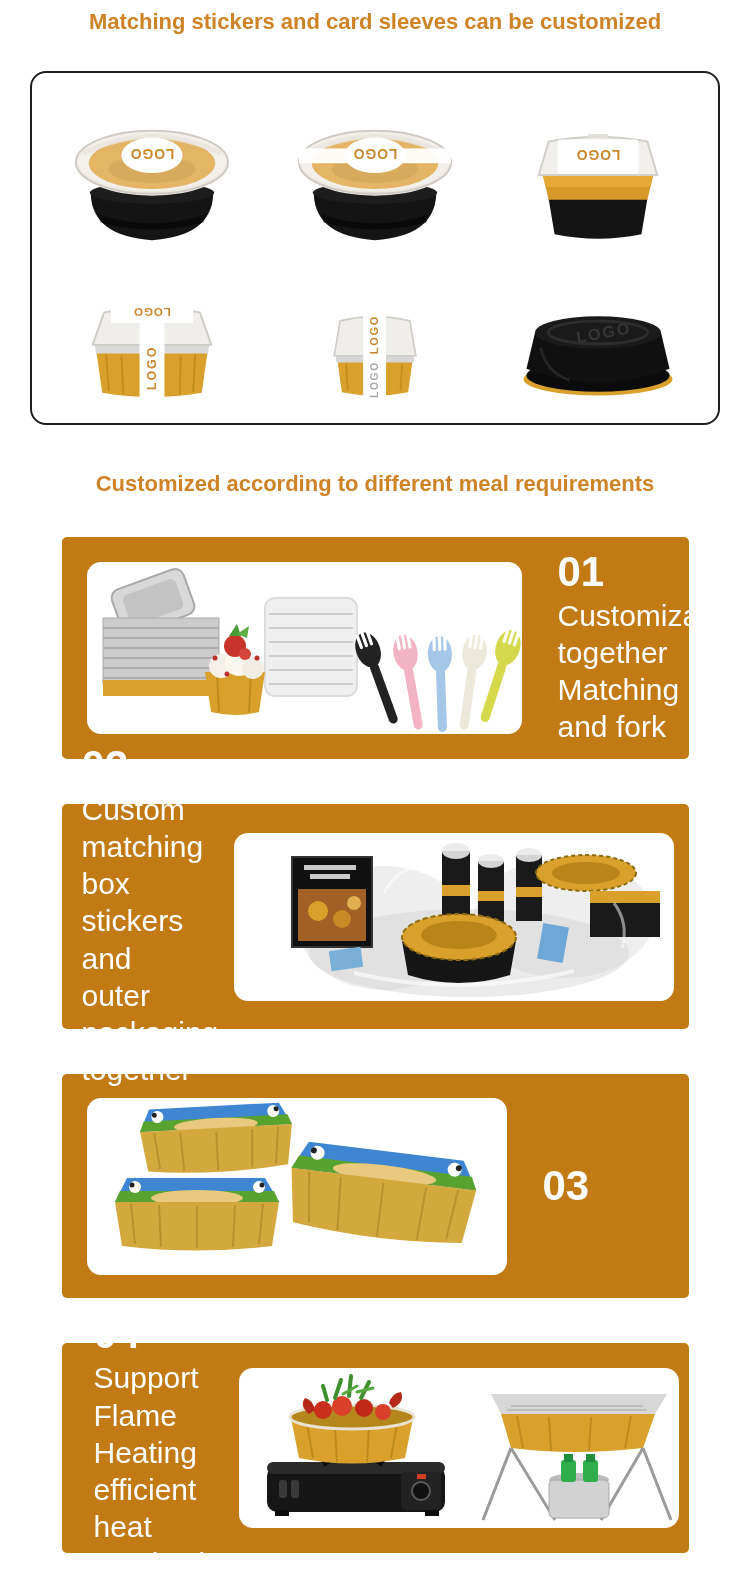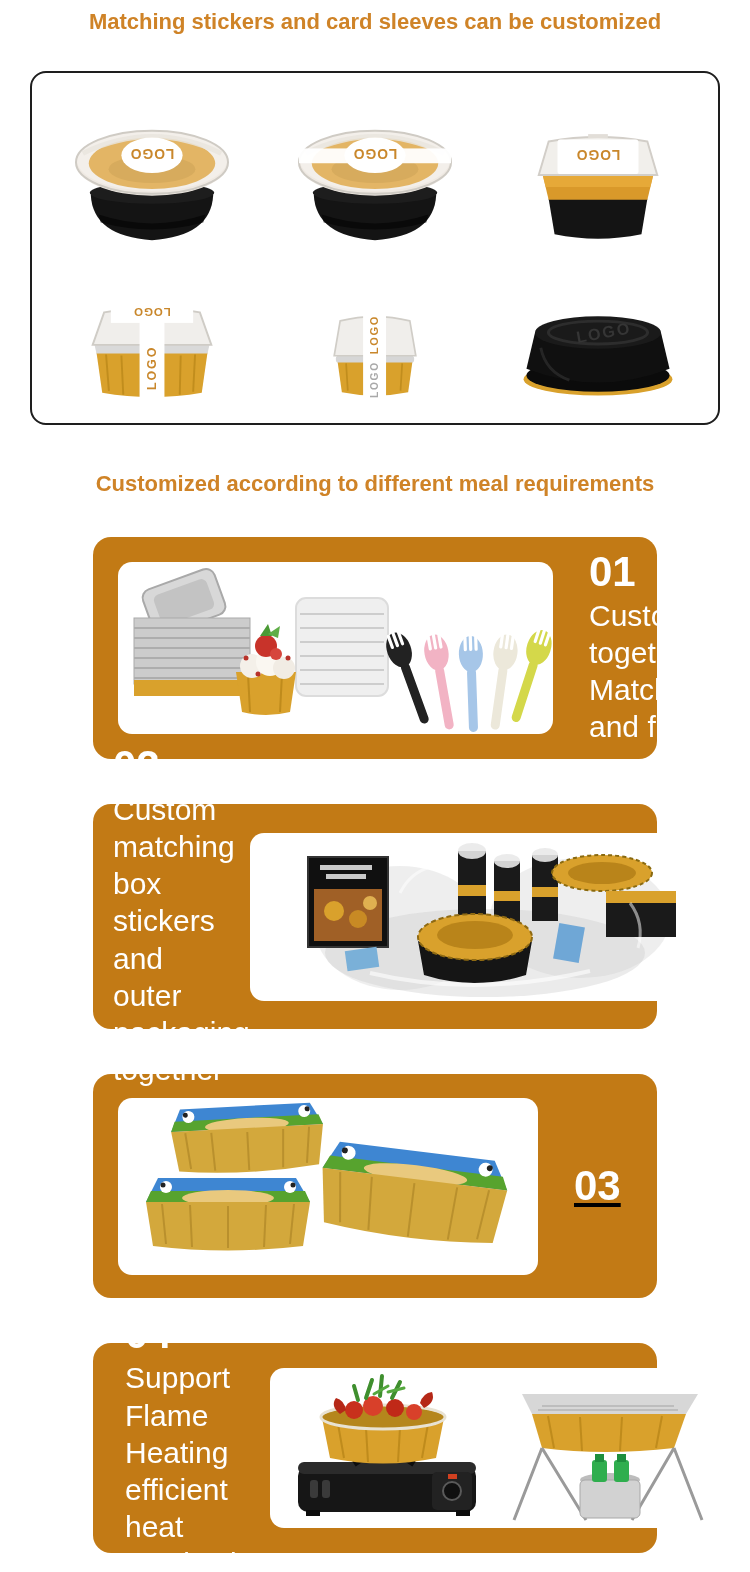--- a/index.html
+++ b/index.html
@@ -4,33 +4,33 @@
 <style>
   html,body{margin:0;padding:0;background:#ffffff;}
   body{width:750px;font-family:"Liberation Sans",sans-serif;-webkit-font-smoothing:antialiased;}
   .title{margin:0;padding-top:12px;text-align:center;font-size:45px;font-weight:800;letter-spacing:.5px;color:#cf8327;}
   .sub{margin:9px 0 0;text-align:center;font-size:22px;font-weight:700;color:#cf8327;}
   .sub2{margin-top:46px;}
   .showcase{box-sizing:border-box;width:690px;margin:36px auto 0;background:#fff;border:2px solid #1e1e1e;border-radius:16px;
             display:grid;grid-template-columns:1fr 1fr 1fr;grid-template-rows:186px 136px;align-items:center;justify-items:center;
             padding:16px 8px 12px;}
   .cell{display:flex;align-items:center;justify-content:center;}
-  .card{box-sizing:border-box;width:564px;margin:45px auto 0;background:#c27a15;border-radius:18px;display:flex;align-items:center;}
+  .card{box-sizing:border-box;width:627px;margin:45px auto 0;background:#c27a15;border-radius:5px;display:flex;align-items:center;}
   .card.c1{margin-top:40px;height:222px;padding:0 18px 0 25px;}
   .card.c2{height:225px;padding:0 15px 0 20px;}
   .card.c3{height:224px;padding:0 18px 0 25px;}
   .card.c4{height:210px;padding:0 15px 0 32px;}
   .panel{background:#fff;border-radius:14px;flex:0 0 auto;display:flex;align-items:center;justify-content:center;overflow:hidden;}
   .c1 .panel{width:435px;height:172px;}
   .c2 .panel{width:440px;height:168px;margin-left:auto;}
   .c3 .panel{width:420px;height:177px;}
   .c4 .panel{width:440px;height:160px;margin-left:auto;}
   .content{display:flex;flex-direction:column;}
   .c1 .content{margin-left:36px;flex:1;}
-  .c3 .content{margin-left:36px;flex:1;text-decoration:underline;}
+  .c3 .content{margin-left:36px;flex:1;}
   .c2 .content{width:210px;}
   .c4 .content{width:210px;}
   .num{font-size:42px;font-weight:700;color:#ffffff;line-height:1;}
   .txt{margin-top:4px;font-size:30px;color:#ffffff;line-height:1.24;white-space:pre-line;}
   svg text{font-family:"Liberation Sans",sans-serif;}
 </style>
 </head>
 <body>
 
 <div>

